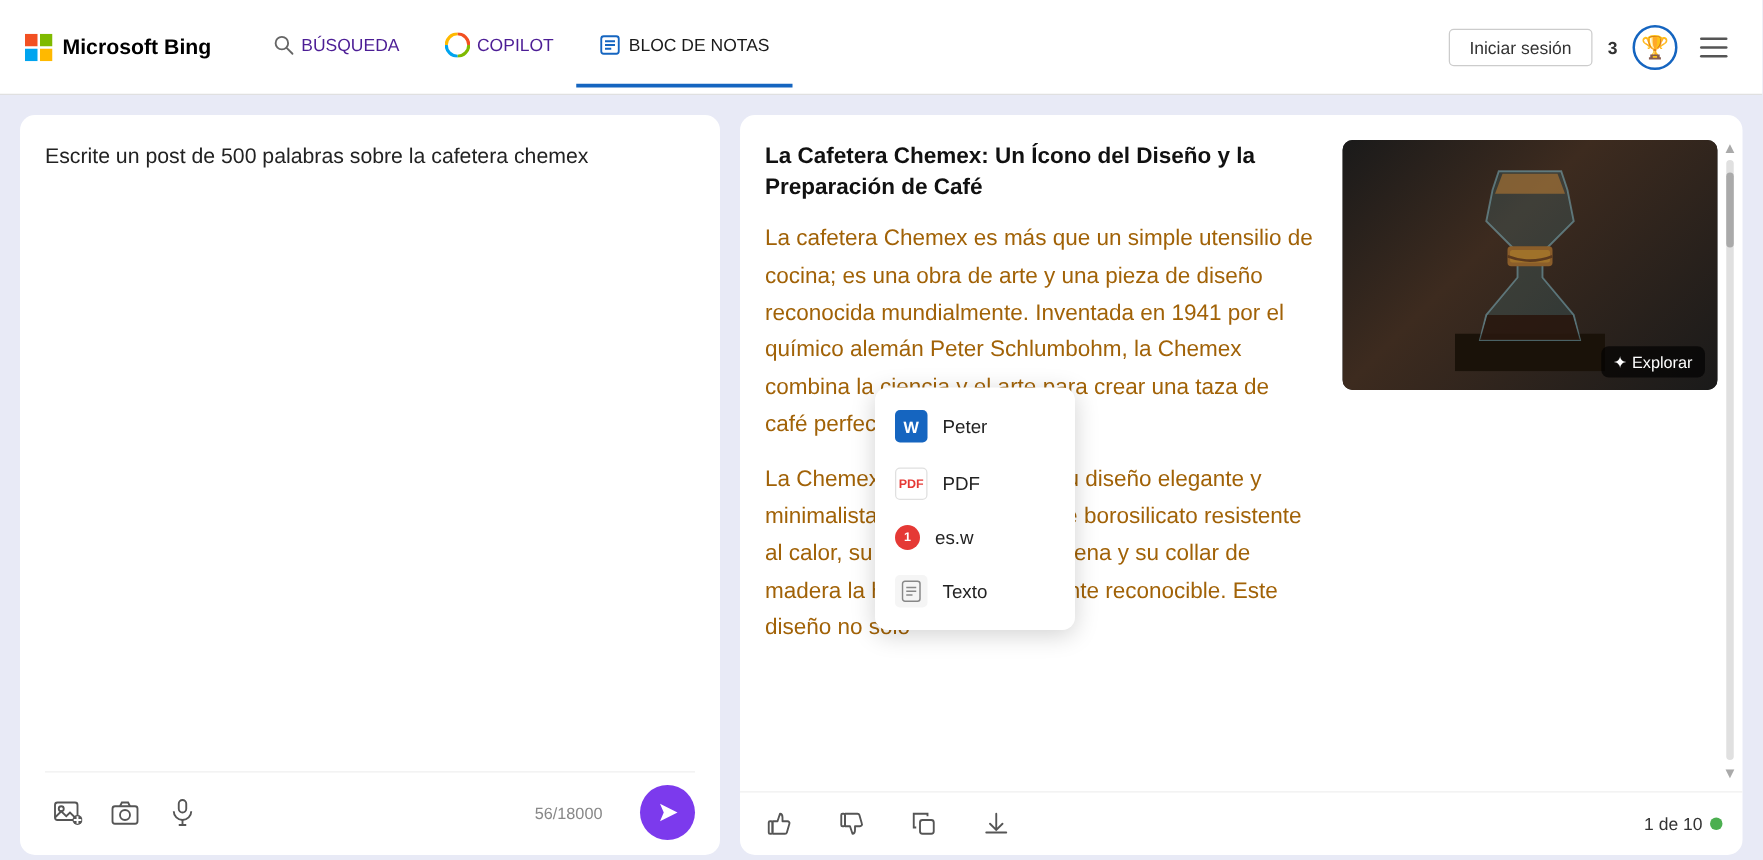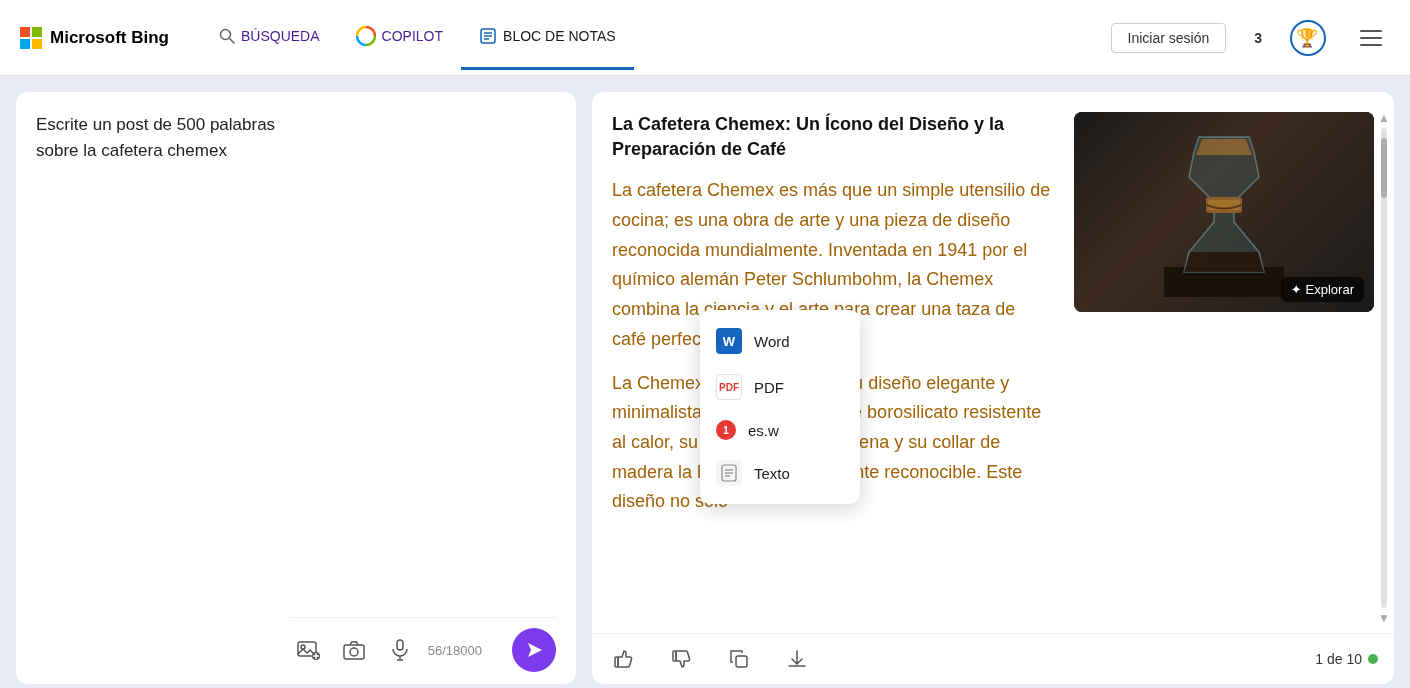--- a/index.html
+++ b/index.html
@@ -57,21 +57,21 @@
       position: relative;
     }
     .nav-item.active {
       color: #1a1a1a;
       font-weight: 400;
       border-bottom: 3px solid #1565c0;
     }
     .nav-right {
       display: flex;
       align-items: center;
-      gap: 28px;
+      gap: 12px;
       margin-left: auto;
     }
     .signin-btn {
       border: 1px solid #ccc;
       border-radius: 4px;
       padding: 6px 16px;
       font-size: 14px;
       cursor: pointer;
       background: #fff;
       color: #333;
@@ -119,21 +119,21 @@
       gap: 16px;
       background: #e8eaf6;
     }
 
     
     .left-panel {
       background: #fff;
       border-radius: 12px;
       flex: 0 0 560px;
       display: flex;
-      flex-direction: row;
+      flex-direction: column;
       padding: 20px 20px 12px 20px;
       position: relative;
     }
     .left-panel-text {
       font-size: 17px;
       color: #222;
       line-height: 1.5;
       flex: 1;
     }
     .left-panel-bottom {
@@ -578,21 +578,21 @@
         <span class="green-dot"></span>
       </div>
     </div>
   </div>
 
   <div class="dropdown-menu">
     <div class="dropdown-item">
       <div class="word-icon">
         <span>W</span>
       </div>
-      <span>Word</span>
+      <span>Peter</span>
     </div>
     <div class="dropdown-item">
       <div class="pdf-icon">
         <span>PDF</span>
       </div>
       <span>PDF</span>
     </div>
     <div class="dropdown-es-item">
       <div class="es-badge">
         <span>1</span>

